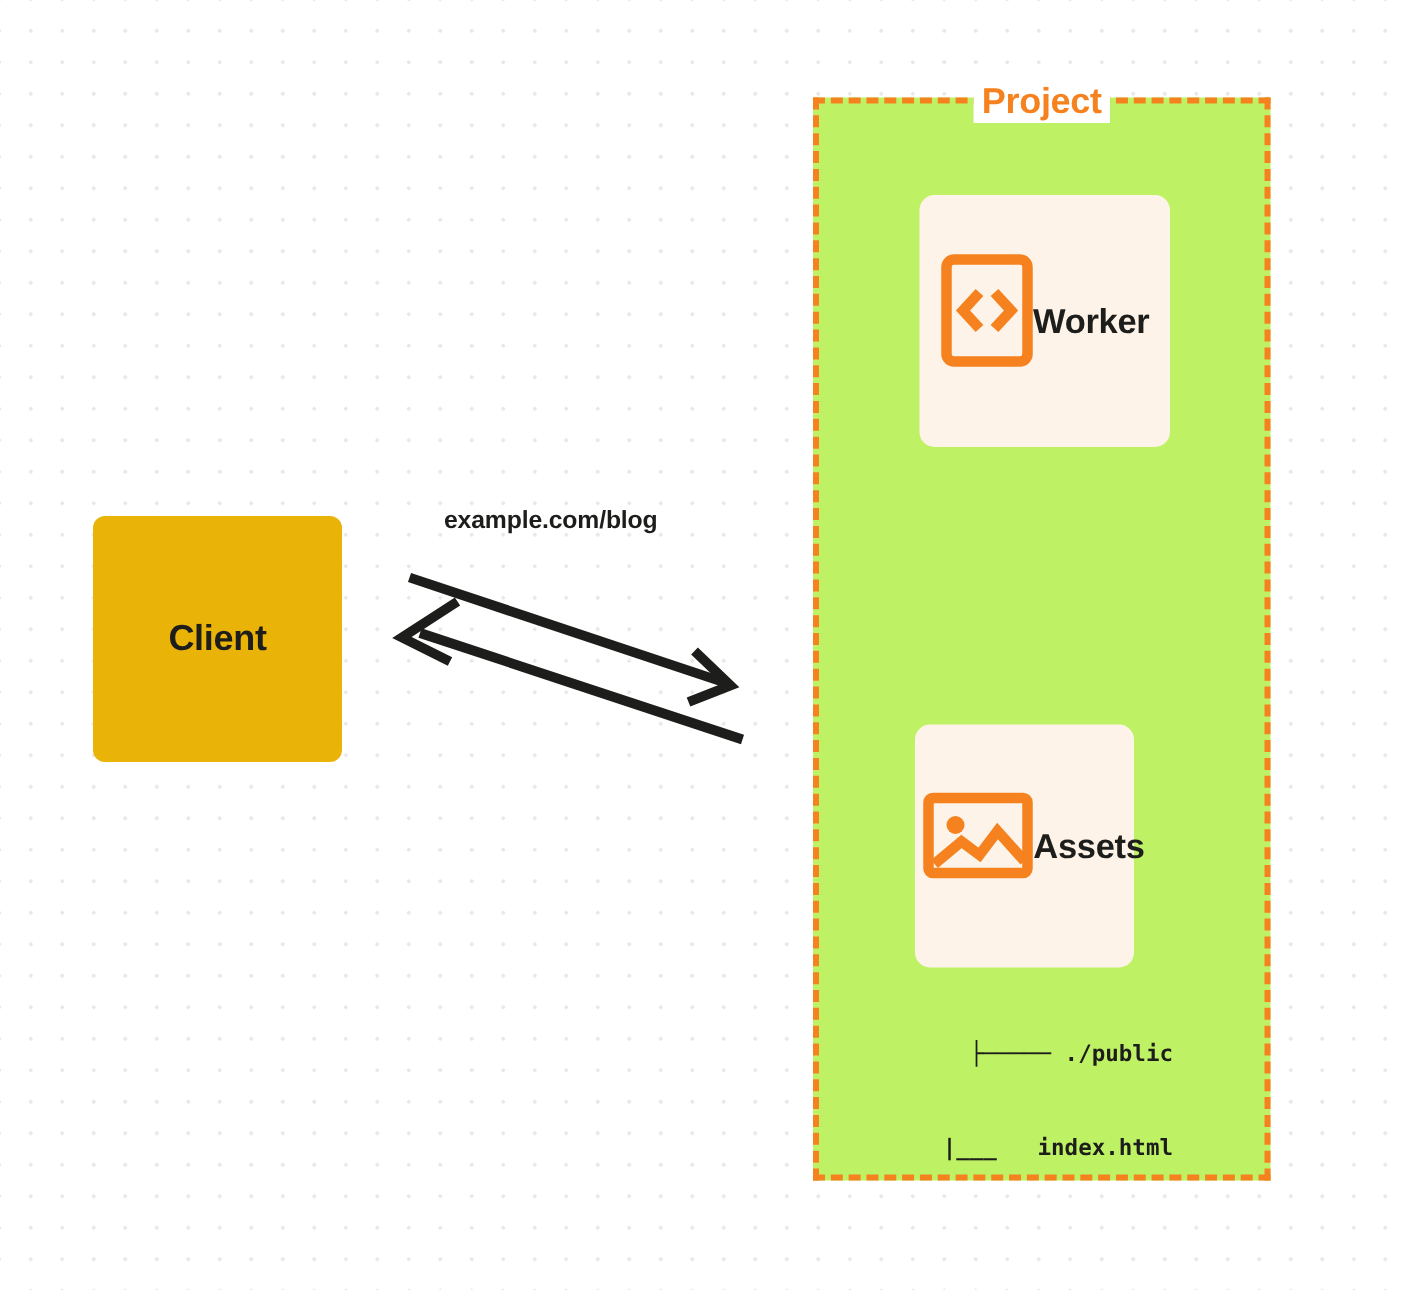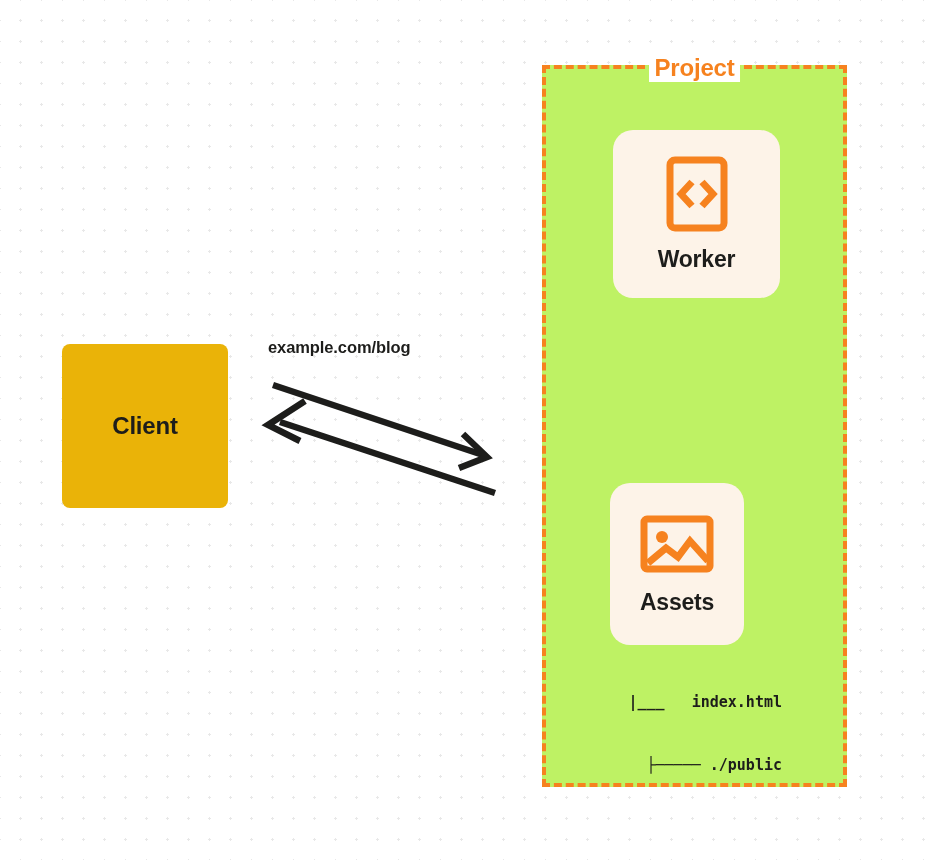--- a/index.html
+++ b/index.html
@@ -48,21 +48,21 @@
   .arrows-layer {
     position: absolute;
     left: 0;
     top: 0;
     width: 938px;
     height: 860px;
     pointer-events: none;
   }
   .edge-label {
     position: absolute;
-    left: 268px;
+    left: 296px;
     top: 338px;
     font-size: 16.5px;
     font-weight: bold;
     color: #1d1d1b;
     letter-spacing: -0.1px;
     white-space: nowrap;
   }
 
   
   .project-container {
@@ -86,37 +86,38 @@
     font-weight: bold;
     color: #f6821f;
     letter-spacing: -0.2px;
     white-space: nowrap;
   }
 
   
   .service-card {
     position: absolute;
     background: #fdf3e8;
-    border-radius: 20px;
+    border-radius: 10px;
     display: flex;
-    flex-direction: column;
+    flex-direction: row;
     align-items: center;
     justify-content: center;
   }
   .worker-card {
     left: 613px;
     top: 130px;
     width: 167px;
     height: 168px;
   }
   .assets-card {
     left: 610px;
     top: 483px;
     width: 134px;
     height: 162px;
+    padding-left: 12px;
   }
   .service-icon {
     line-height: 0;
     margin-bottom: 14px;
   }
   .service-label {
     font-size: 23px;
     font-weight: bold;
     color: #1d1d1b;
     letter-spacing: -0.2px;
@@ -184,18 +185,18 @@
       <svg width="74" height="62" viewBox="0 0 74 62" xmlns="http://www.w3.org/2000/svg">
         <rect x="4" y="6" width="66" height="50" rx="3" ry="3" fill="none" stroke="#f6821f" stroke-width="7"></rect>
         <circle cx="22" cy="24" r="6" fill="#f6821f"></circle>
         <polyline points="8,50 26,35 38,44 50,28 68,48" fill="none" stroke="#f6821f" stroke-width="7" stroke-linecap="butt" stroke-linejoin="miter"></polyline>
       </svg>
     </div>
     <span class="service-label">Assets</span>
   </div>
 
   <div class="file-tree">
+    <span class="file-tree-line">├───── ./public</span>
     <span class="file-tree-line">   |___   index.html</span>
-    <span class="file-tree-line">├───── ./public</span>
     
   </div>
 
 </div>
 
 </body></html>

